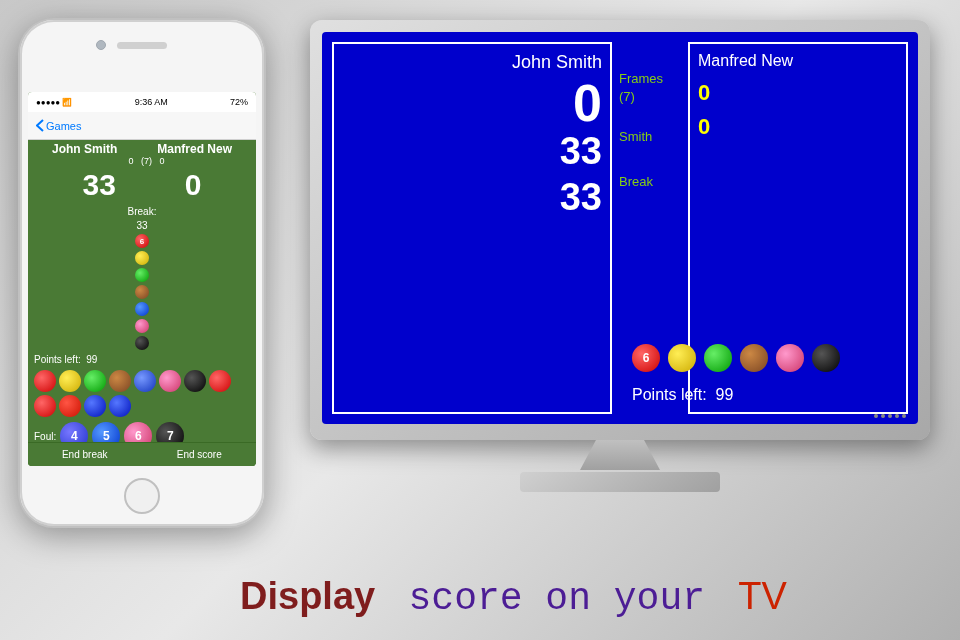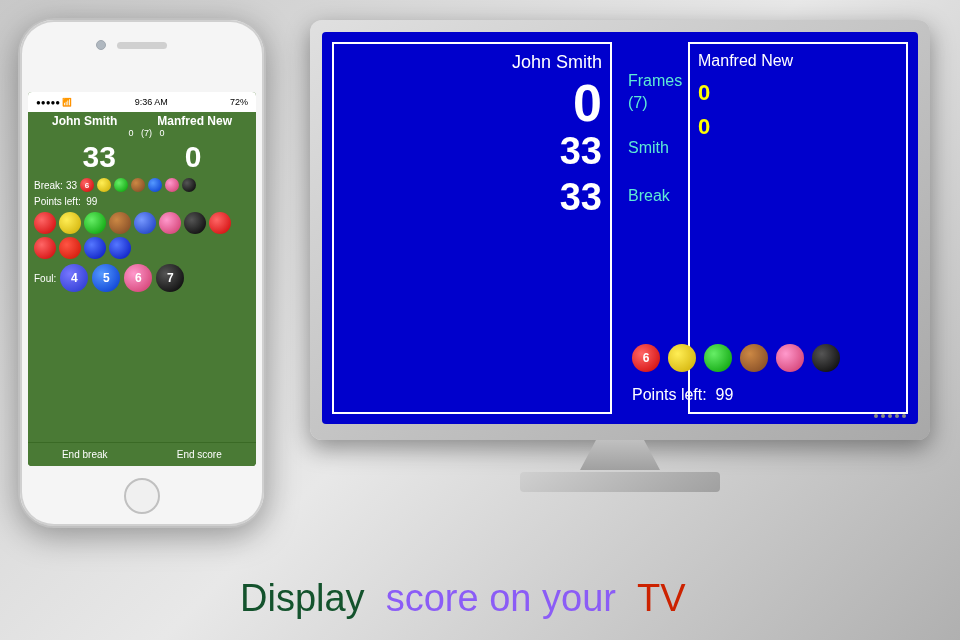--- a/index.html
+++ b/index.html
@@ -116,20 +116,21 @@
       font-weight: bold;
       padding: 2px 20px;
     }
     .phone-break-row {
       display: flex;
       align-items: center;
       padding: 2px 6px;
       font-size: 10px;
       color: #fff;
       gap: 3px;
+      flex-direction: column;
     }
     .ball {
       width: 14px;
       height: 14px;
       border-radius: 50%;
       display: inline-block;
       flex-shrink: 0;
     }
     .ball-red { background: radial-gradient(circle at 35% 35%, #ff6666, #cc0000); }
     .ball-yellow { background: radial-gradient(circle at 35% 35%, #ffee55, #ccaa00); }
@@ -333,23 +334,23 @@
 
     
     .bottom-text {
       position: absolute;
       bottom: 20px;
       left: 240px;
       font-size: 38px;
       font-weight: 300;
       color: #e8e840;
     }
-    .bottom-text .score-word { color: #8b5cf6; }
+    .bottom-text .score-word { color: #4c1d95; font-family: Liberation Mono, monospace; }
     .bottom-text .tv-word { color: #cc2200; font-weight: normal; }
-    .bottom-text .display-word { color: #14532d; font-weight: normal; }
+    .bottom-text .display-word { color: #7f1d1d; font-weight: bold; }
 
     .tv-dots {
       position: absolute;
       bottom: 6px;
       right: 12px;
       display: flex;
       gap: 3px;
     }
     .tv-dot {
       width: 4px;
@@ -365,20 +366,28 @@
   <div class="phone-speaker"></div>
   <div class="phone-camera"></div>
   <div class="phone-inner">
 
     <div class="phone-status">
       <span class="dots">●●●●●  📶</span>
       <span>9:36 AM</span>
       <span>72%</span>
     </div>
 
+    <div class="phone-nav">
+      <div class="back-arrow">
+        <svg width="8" height="13" viewBox="0 0 8 13">
+            <polyline points="7,1 1,6.5 7,12" fill="none" stroke="#007aff" stroke-width="2"></polyline>
+          </svg>
+        <span>Games</span>
+      </div>
+    </div>
 
     <div style="background:#4a7a35; flex:1; display:flex; flex-direction:column;">
       <div class="phone-players">
         <span>John Smith</span>
         <span>Manfred New</span>
       </div>
       <div class="phone-frames">
         <span>0</span>
         &nbsp;
         <span>(7)</span>
@@ -445,21 +454,21 @@
   <div class="tv-frame">
     <div class="tv-screen">
 
       <div class="tv-left-panel">
         <div class="tv-player1-name">John Smith</div>
         <div class="tv-score-big">0</div>
         <div class="tv-score-mid">33</div>
         <div class="tv-score-mid">33</div>
       </div>
 
-      <div style="position:absolute; top:10px; left:306px; color:#5eead4; font-size:16px; line-height:1.4;">
+      <div style="position:absolute; top:10px; left:297px; color:#84cc16; font-size:13px; line-height:1.4;">
         <div style="margin-top:28px;">Frames<br>(7)</div>
         <div style="margin-top:22px;">Smith</div>
         <div style="margin-top:26px;">Break</div>
       </div>
 
       <div class="tv-right-panel">
         <div class="tv-player2-name">Manfred New</div>
         <div class="tv-stat-row">
           <div class="tv-stat-value">0</div>
         </div>

